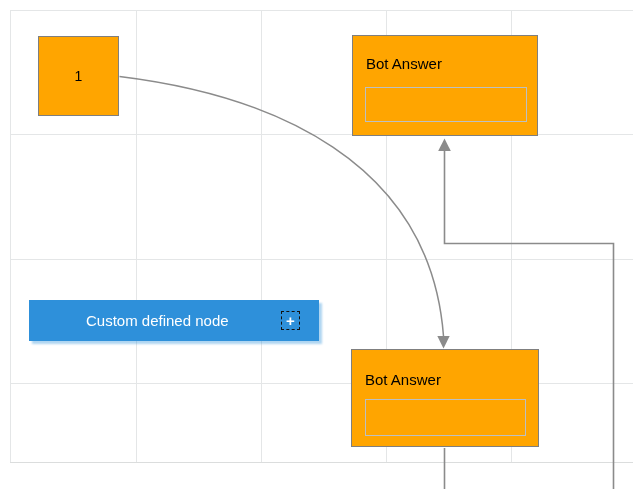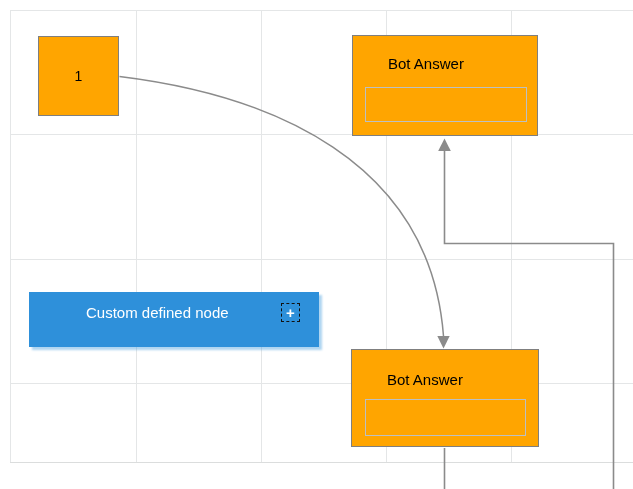--- a/index.html
+++ b/index.html
@@ -38,40 +38,39 @@
 
   .bot-node-top   { left: 352px; top: 35px;  width: 186px; height: 101px; }
   .bot-node-bottom{ left: 351px; top: 349px; width: 188px; height: 98px; }
 
   .bot-title {
     position: absolute;
     left: 13px; top: 19px;
     font-size: 15px;
     color: #000000;
     white-space: nowrap;
-    margin-left: 22px;
   }
   .bot-node-bottom .bot-title { top: 21px; }
 
   .bot-input {
     position: absolute;
     box-sizing: border-box;
     left: 12px; top: 51px;
     width: 162px; height: 35px;
     border: 1.4px solid #bcc0c2;
     background: transparent;
     font-size: 13px;
     color: #000000;
   }
   .bot-node-bottom .bot-input { left: 13px; top: 49px; width: 161px; height: 37px; }
 
   .custom-node {
     position: absolute;
-    left: 29px; top: 292px;
-    width: 290px; height: 55px;
+    left: 29px; top: 300px;
+    width: 290px; height: 41px;
     background: #2e90da;
     box-shadow: 2.5px 2.5px 2px rgba(46, 144, 218, 0.38);
   }
 
   .custom-label {
     position: absolute;
     left: 57px; top: 0;
     height: 41px;
     display: flex;
     align-items: center;

